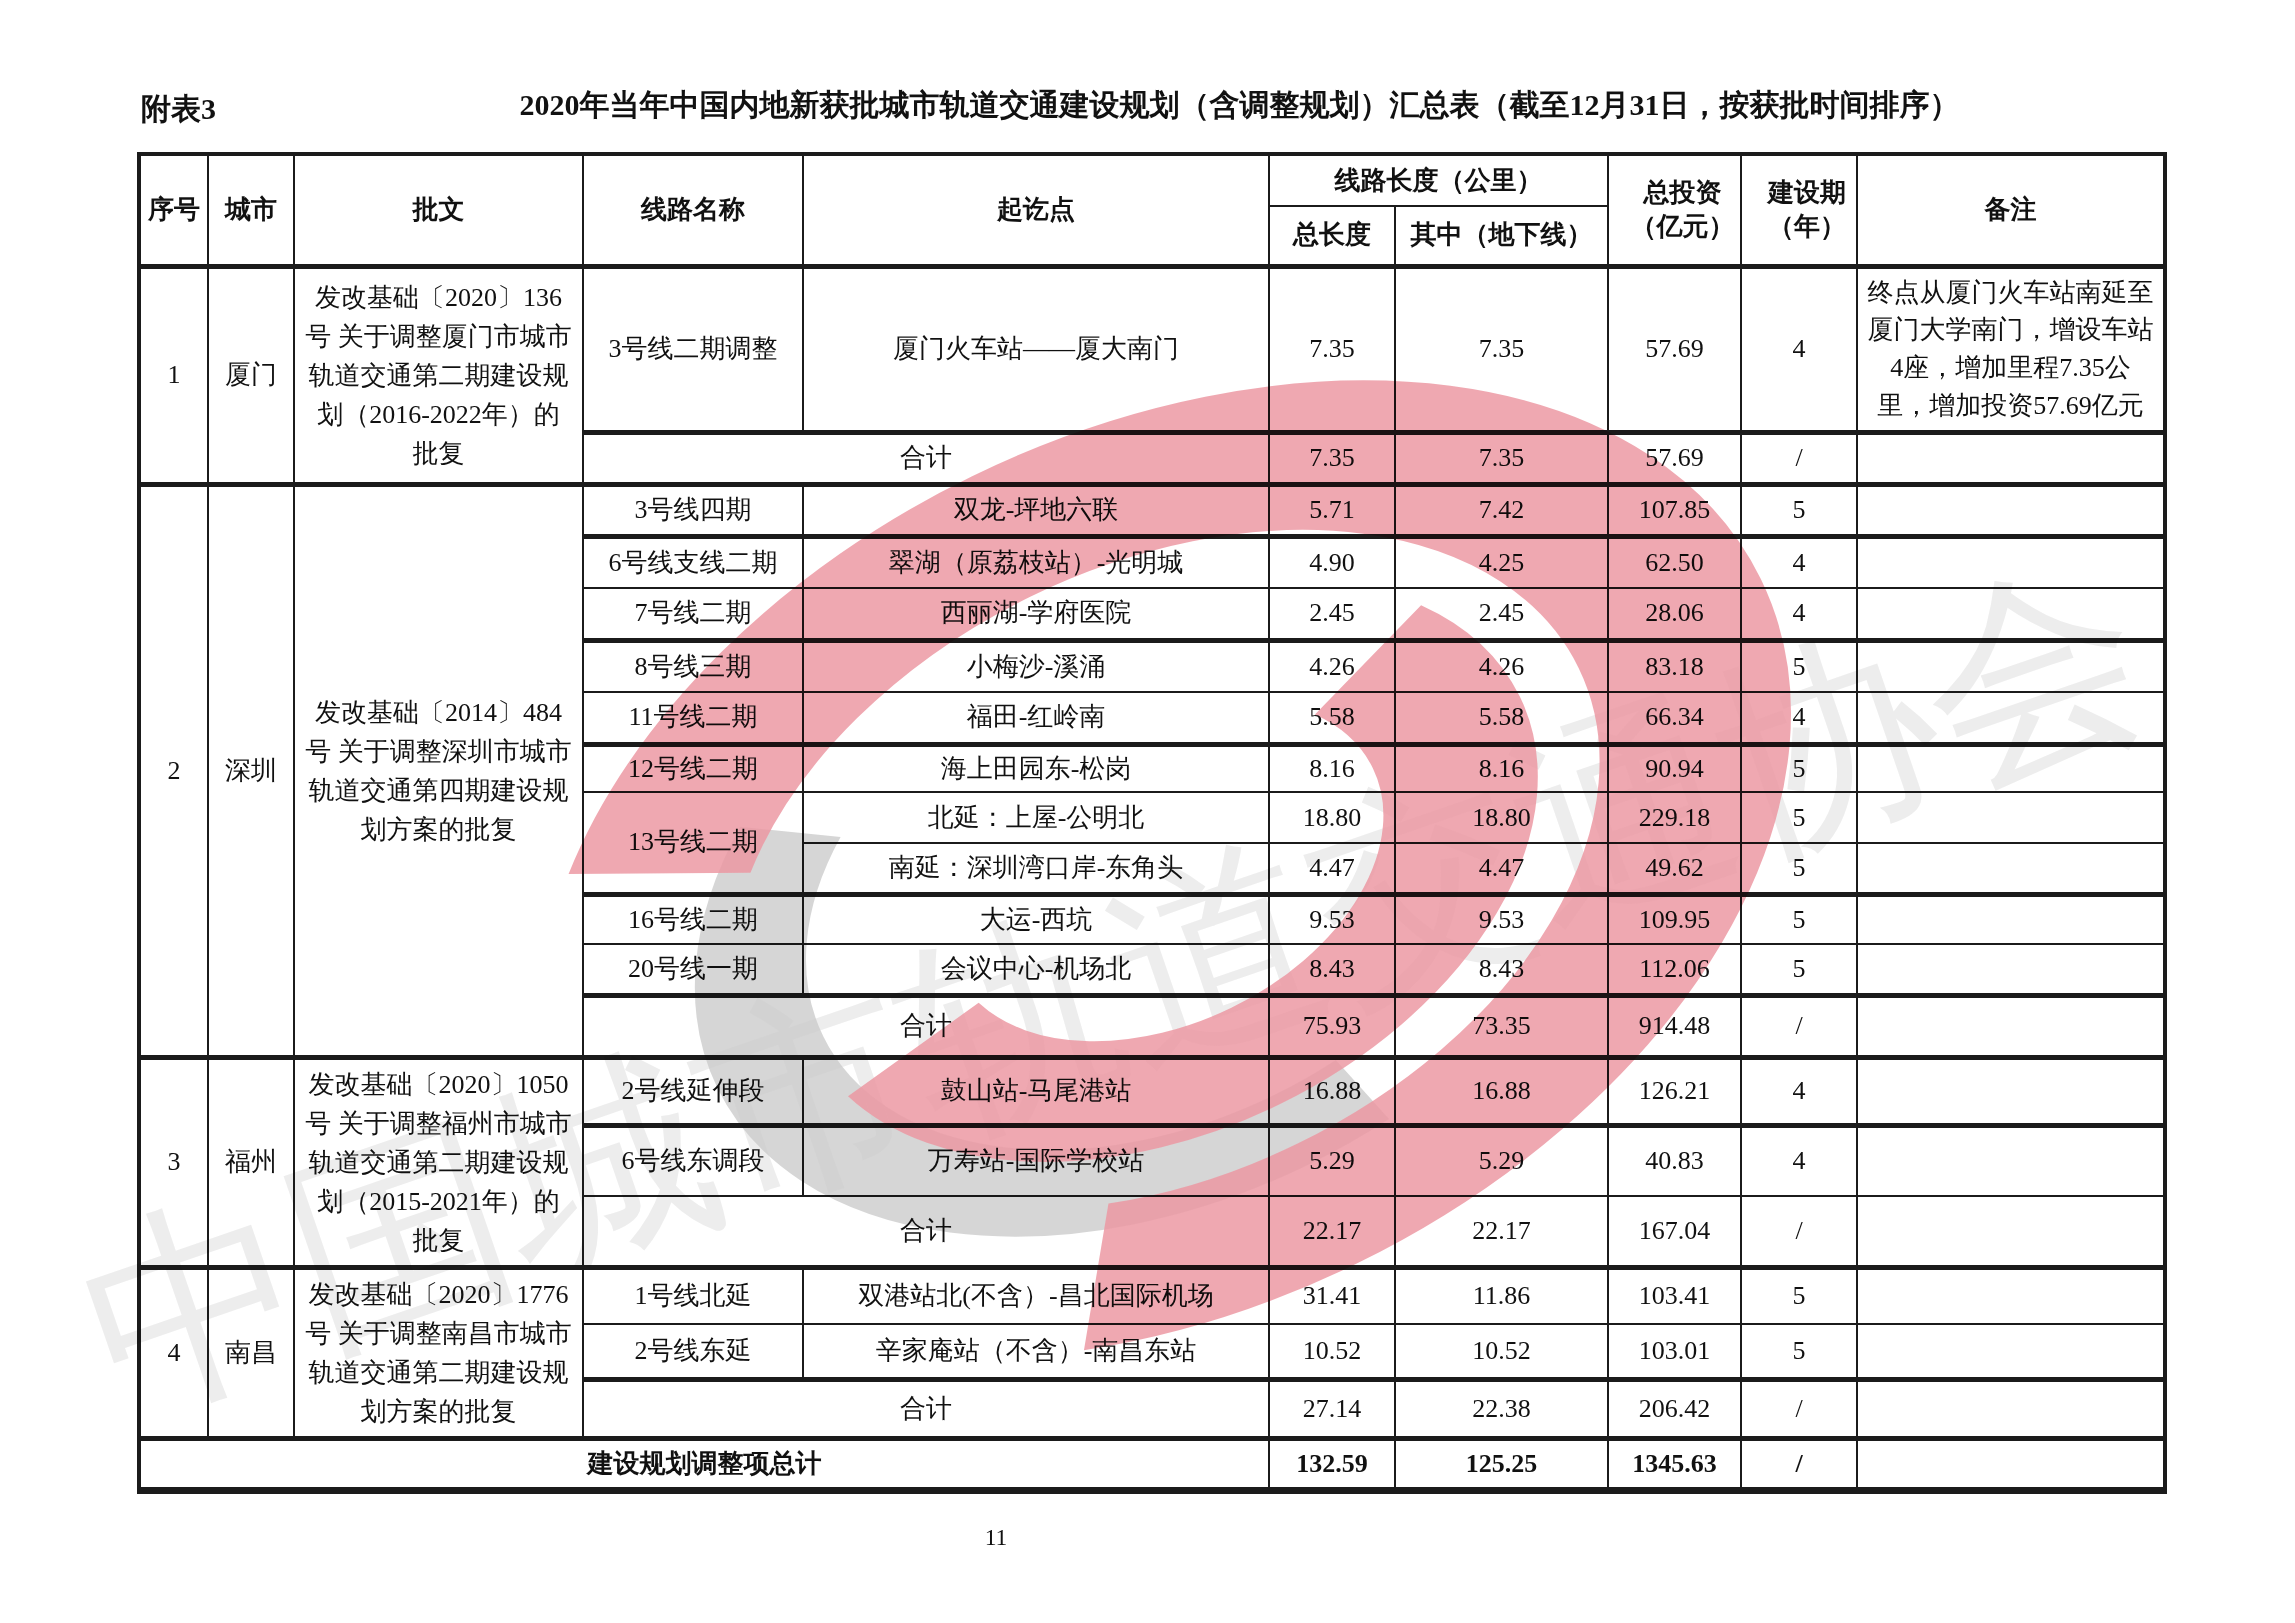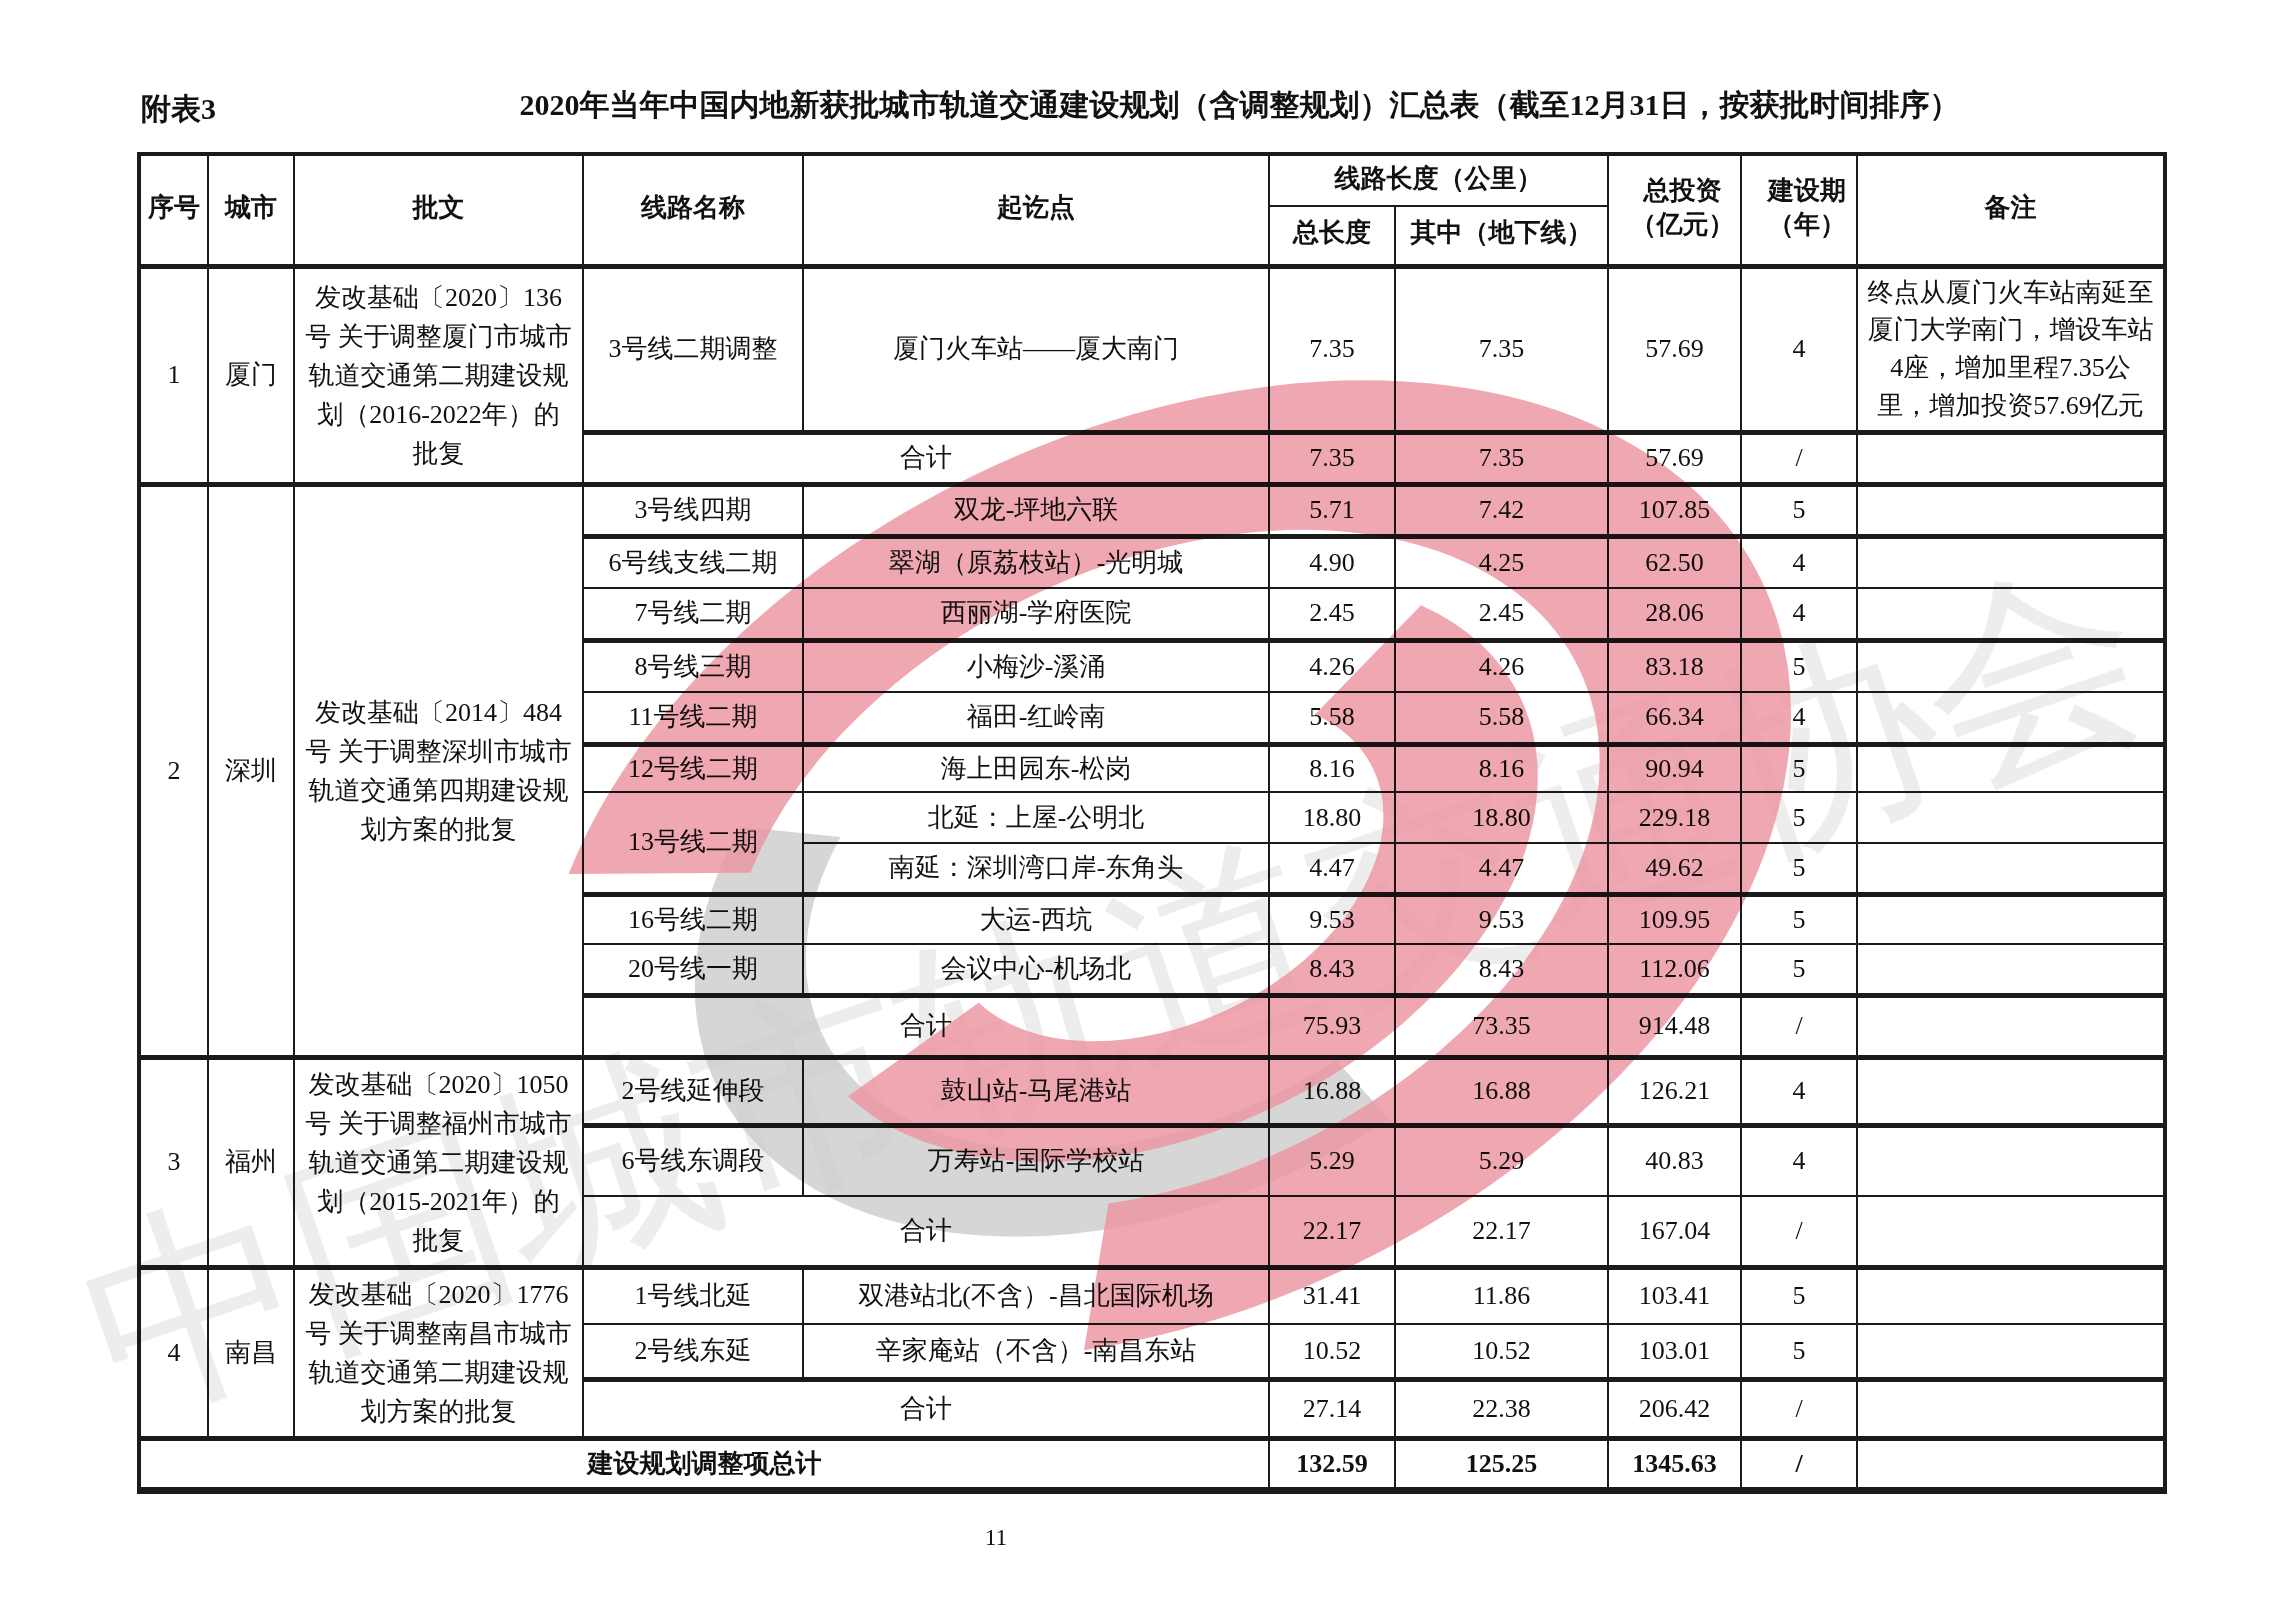--- a/index.html
+++ b/index.html
@@ -20,21 +20,21 @@
     border-collapse:collapse;table-layout:fixed;
     font-size:26px;line-height:1.3;
     border:4.6px solid #1b1b1b;border-bottom-width:7.2px;
     z-index:2;
   }
   td{
     border:2.6px solid #1b1b1b;
     text-align:center;vertical-align:middle;
     padding:1.3px 5.2px;overflow:hidden;
   }
-  thead td{font-weight:bold;font-family:Liberation Mono, monospace;}
+  thead td{font-weight:bold;}
   tr.tt>td{border-top-width:5.9px;}
   .pre{white-space:pre-line;padding-left:21px;}
   .doc-cell{line-height:1.5;padding:5.2px 9.2px;margin-left:44px;}
   .remark-cell{line-height:1.45;padding:5.2px 6.5px;}
   tr.bold>td{font-weight:bold;}
 
   .page-number{position:absolute;top:1524px;left:0;width:1992px;text-align:center;font-size:23.6px;}
 
   svg.watermark{
     position:absolute;left:0;top:0;width:2295px;height:1623px;

